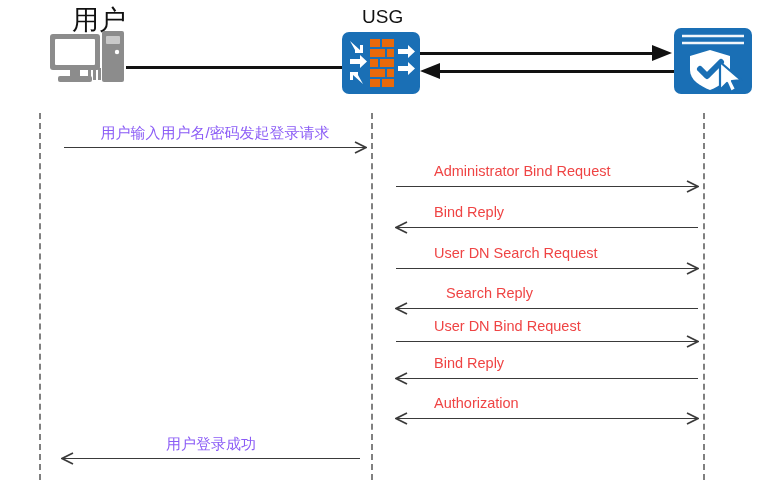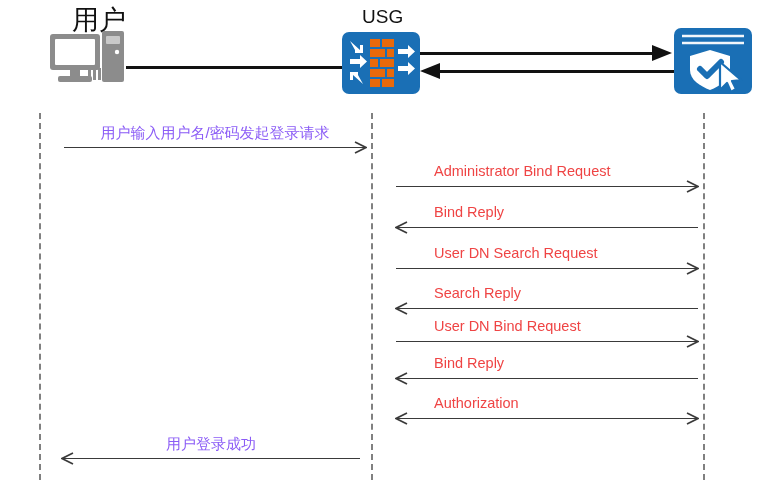--- a/index.html
+++ b/index.html
@@ -212,21 +212,21 @@
         </div>
         <div class="label" style="left: 38px;">User DN Search Request</div>
       </div>
       <div class="msg" style="left: 396px; top: 308px; width: 302px;">
         <div class="line" style="width: 302px;"></div>
         <div class="arrowhead" style="left: -1px;">
           <svg width="13" height="13" viewBox="0 0 13 13">
             <path d="M12 1 L1 6.5 L12 12" fill="none" stroke="#3a3a3a" stroke-width="1.7"></path>
           </svg>
         </div>
-        <div class="label" style="left: 38px;">Search Reply</div>
+        <div class="label" style="left: 50px;">Search Reply</div>
       </div>
       <div class="msg" style="left: 396px; top: 341px; width: 302px;">
         <div class="line" style="width: 302px;"></div>
         <div class="arrowhead" style="left: 290px;">
           <svg width="13" height="13" viewBox="0 0 13 13">
             <path d="M1 1 L12 6.5 L1 12" fill="none" stroke="#3a3a3a" stroke-width="1.7"></path>
           </svg>
         </div>
         <div class="label" style="left: 38px;">User DN Bind Request</div>
       </div>

